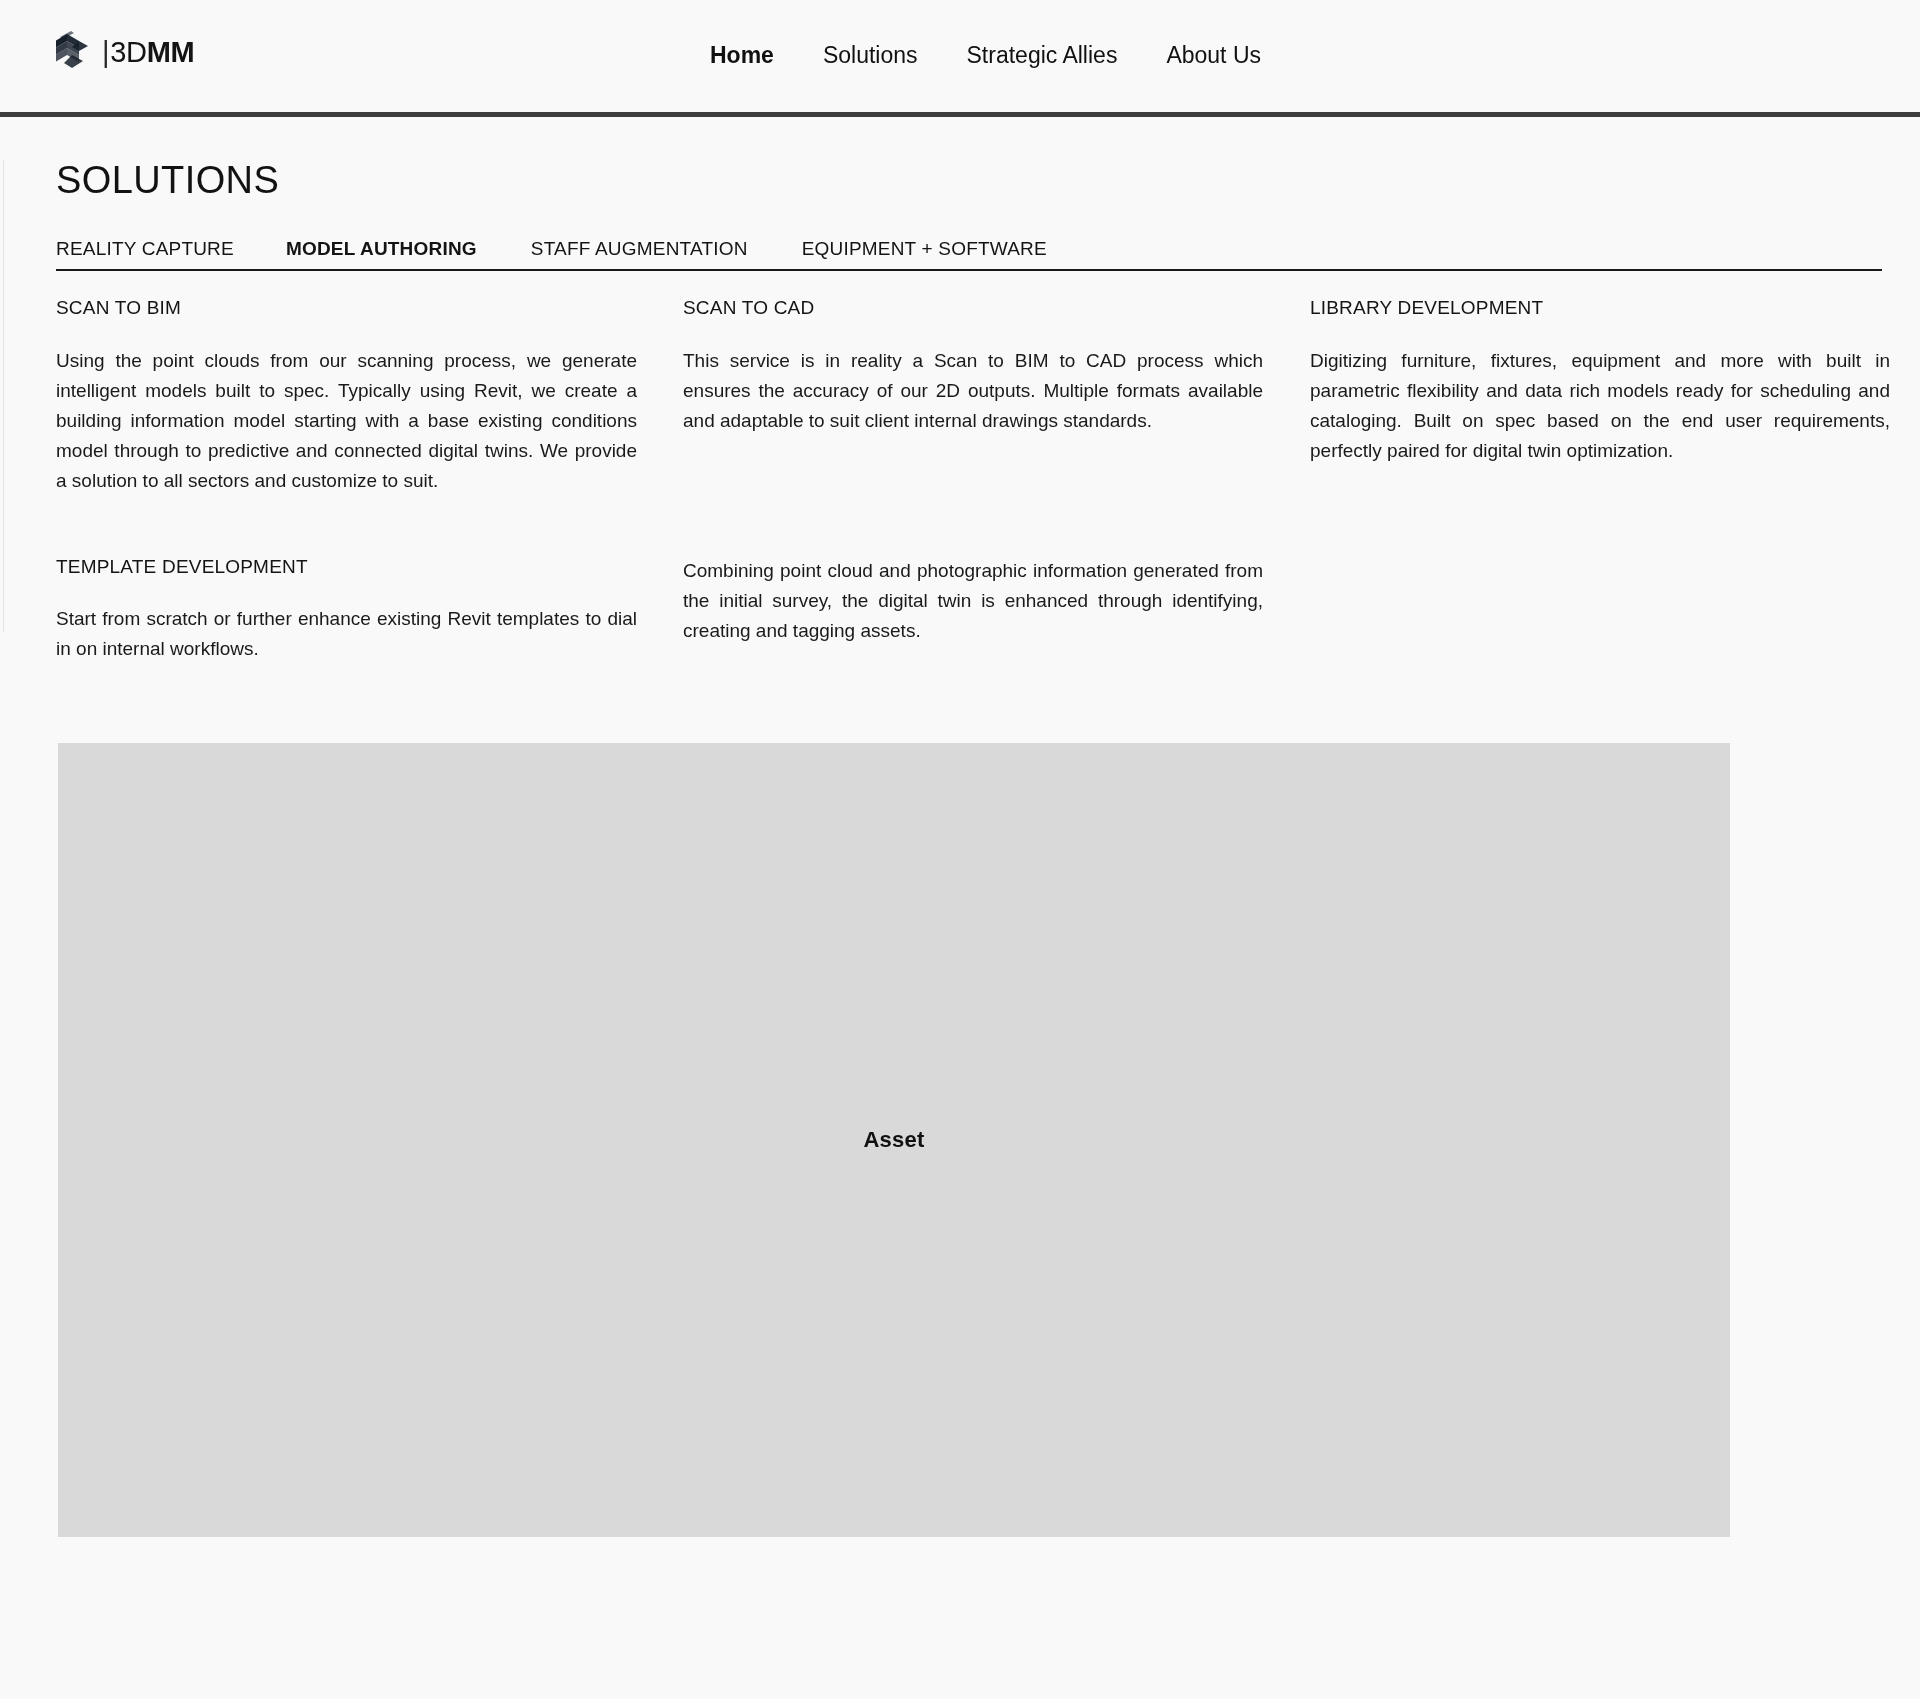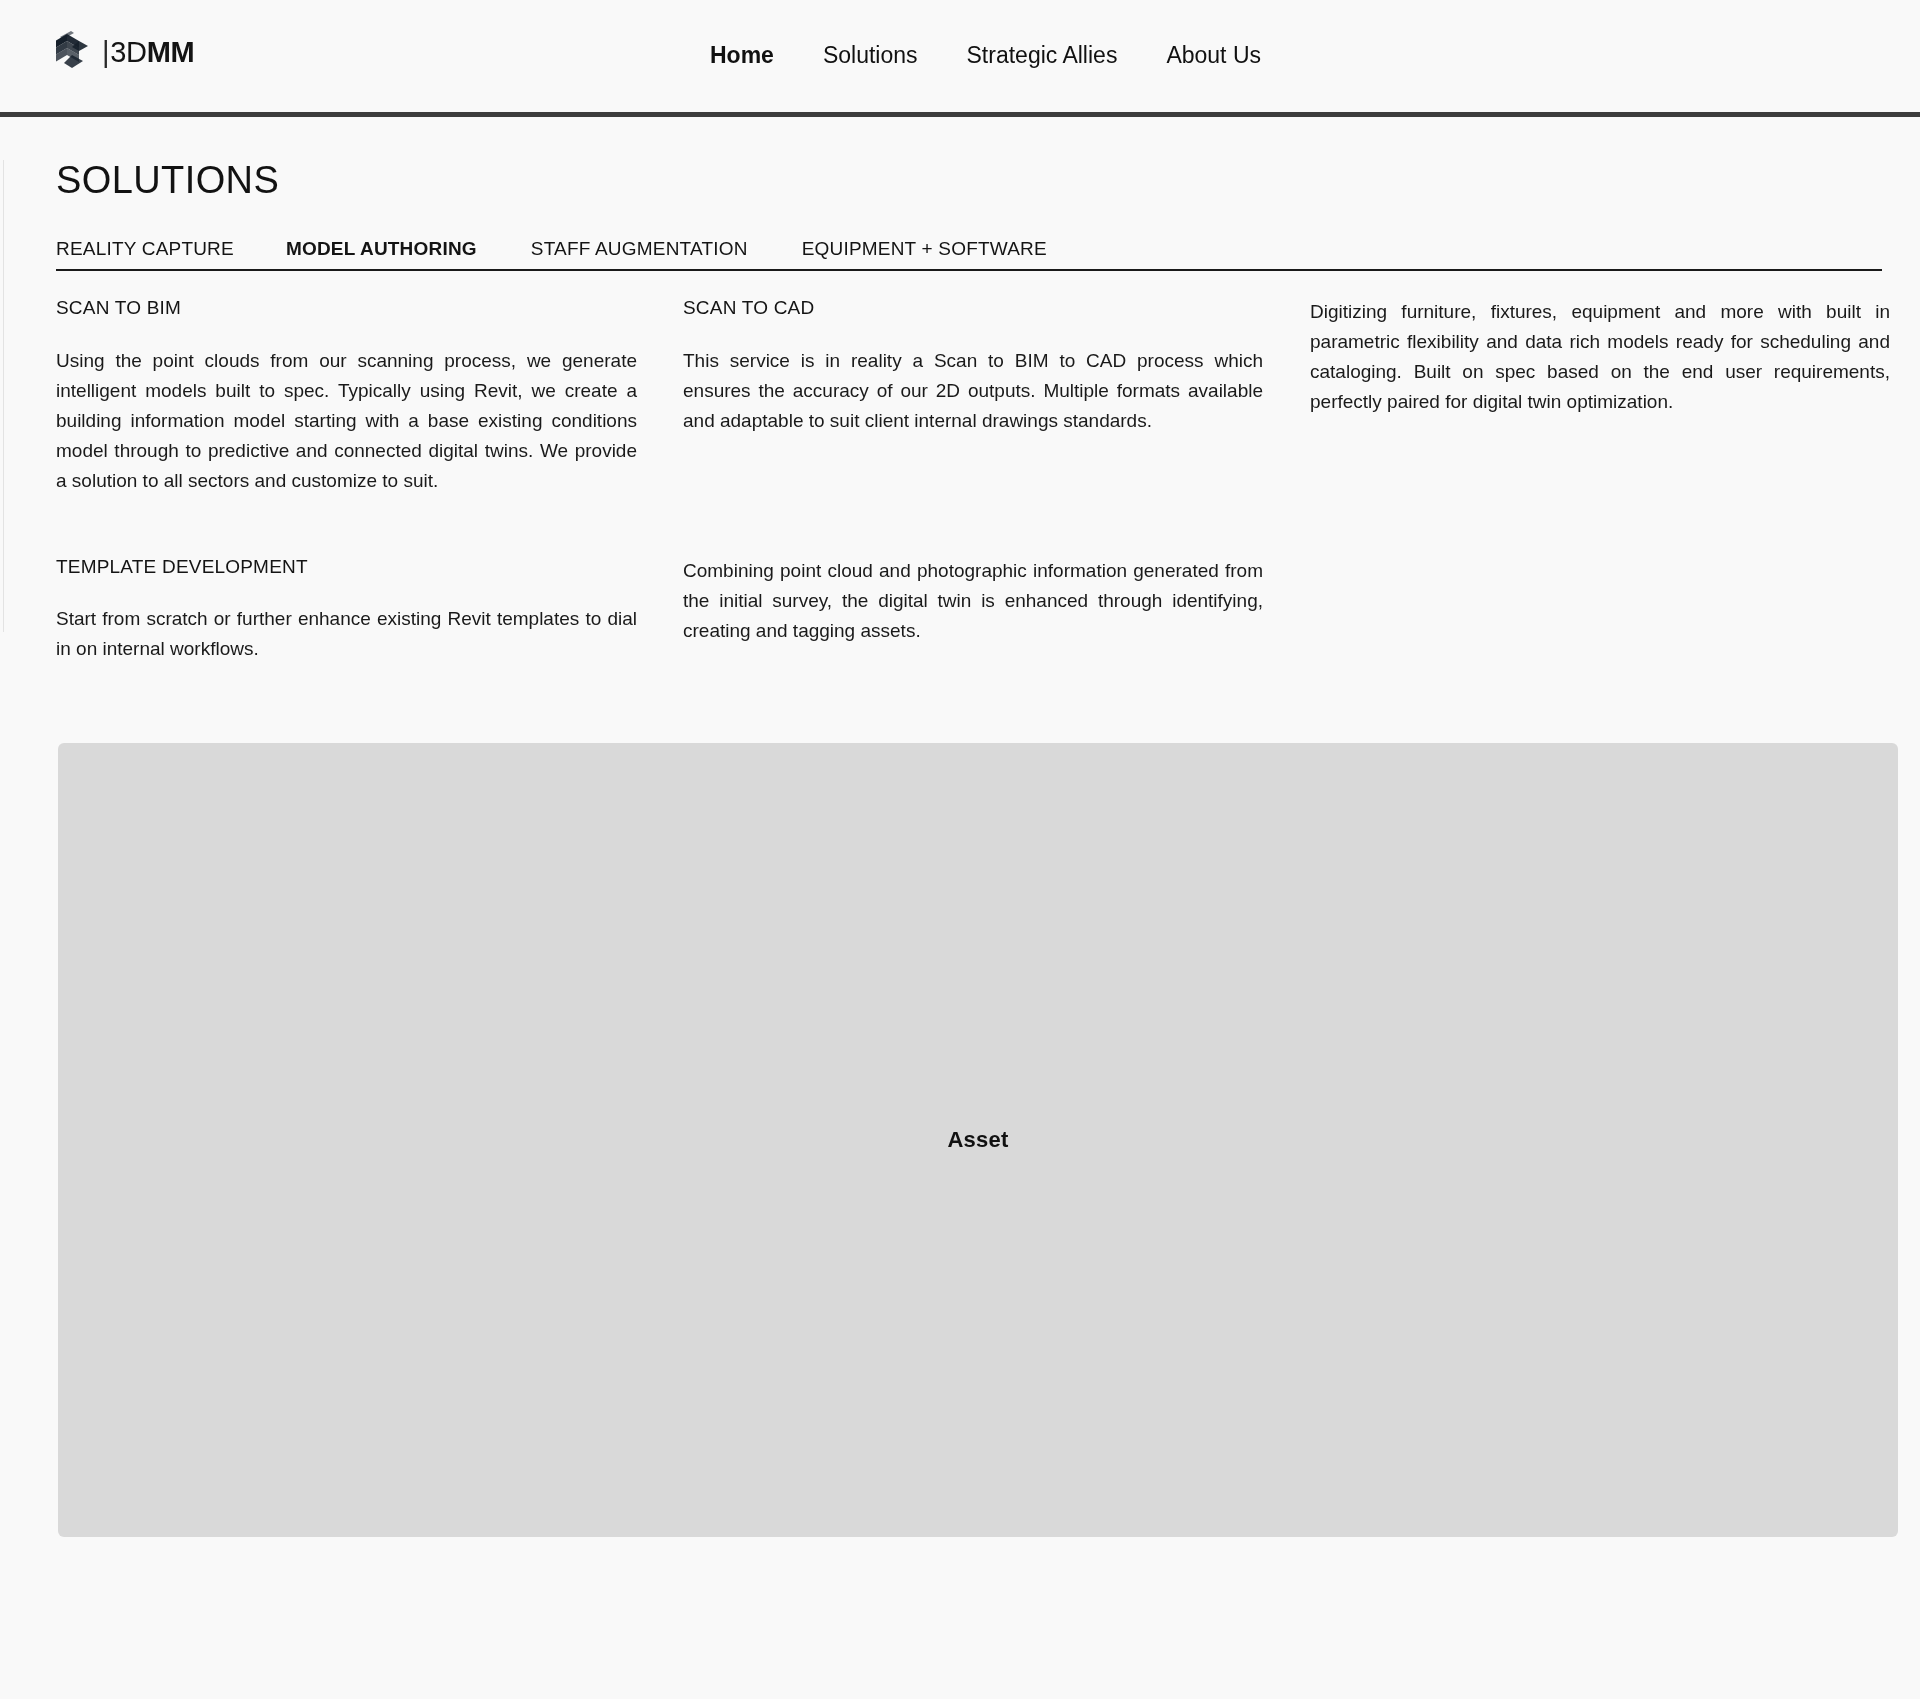--- a/index.html
+++ b/index.html
@@ -160,27 +160,26 @@
     text-align: justify;
     text-justify: inter-word;
     word-spacing: 0px;
   }
 
   .row2 { margin-top: 60px; }
 
   
   .asset-block {
     margin: 79px 0 0 54px;
-    width: 1840px;
+    width: 1672px;
     height: 794px;
     background: #d9d9d9;
     display: flex;
     align-items: center;
     justify-content: center;
-    border-radius: 6px;
   }
 
   .asset-label {
     font-size: 22px;
     font-weight: 700;
     color: #111111;
     letter-spacing: 0.2px;
   }
 </style>
 </head>
@@ -240,20 +239,21 @@
 
       <div class="card c2">
         <div class="card-inner">
           <div class="card-title">SCAN TO CAD</div>
           <div class="card-body">This service is in reality a Scan to BIM to CAD process which ensures the accuracy of our 2D outputs.  Multiple formats available and adaptable to suit client internal drawings standards.</div>
         </div>
       </div>
 
       <div class="card c3">
         <div class="card-inner">
+          <div class="card-title">LIBRARY DEVELOPMENT</div>
           <div class="card-body">Digitizing furniture, fixtures, equipment and more with built in parametric flexibility and data rich models ready for scheduling and cataloging.  Built on spec based on the end user requirements, perfectly paired for digital twin optimization.</div>
         </div>
       </div>
 
       <div class="card c4 row2">
         <div class="card-inner">
           <div class="card-title">TEMPLATE DEVELOPMENT</div>
           <div class="card-body">Start from scratch or further enhance existing Revit templates to dial in on internal workflows.</div>
         </div>
       </div>

